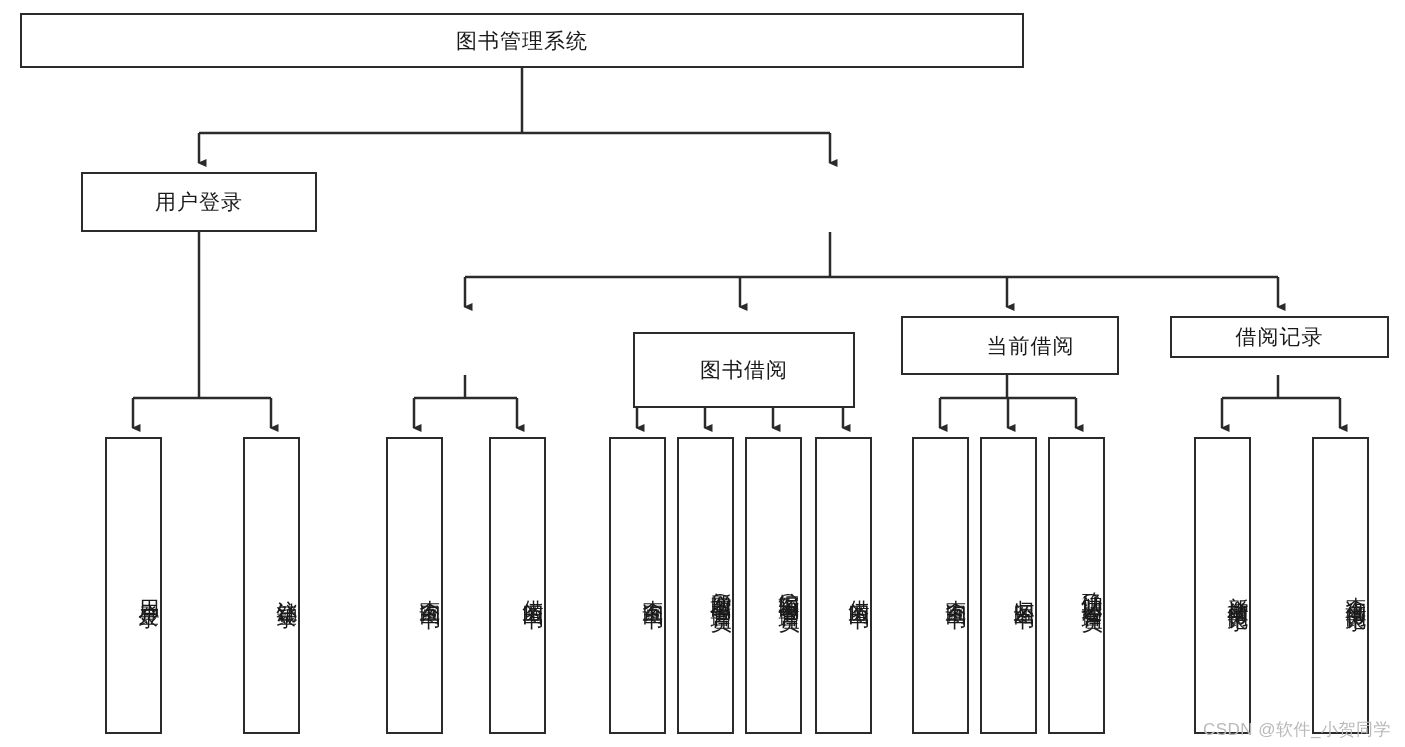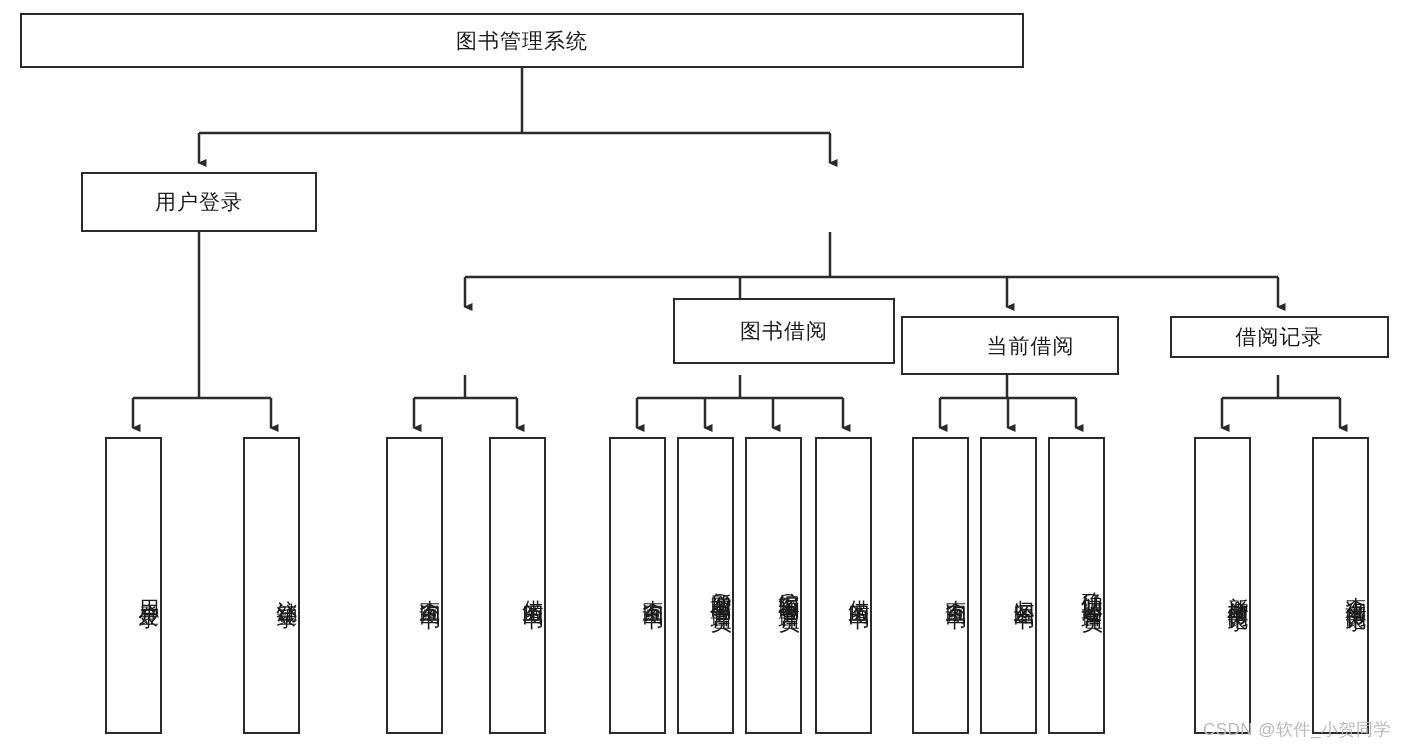--- a/index.html
+++ b/index.html
@@ -115,21 +115,21 @@
   </svg>
 
   <div class="node horiz" style="left:20px;top:13px;width:1004px;height:55px;">
     <span>图书管理系统</span>
   </div>
 
   <div class="node horiz" style="left:81px;top:172px;width:236px;height:60px;">
     <span>用户登录</span>
   </div>
 
-  <div class="node horiz" style="left:633px;top:298px;width:222px;height:66px;margin-left:40px;">
+  <div class="node horiz" style="left:633px;top:332px;width:222px;height:76px;">
     <span>图书借阅</span>
   </div>
   <div class="node horiz" style="left:901px;top:316px;width:218px;height:59px;padding-left:41px;">
     <span>当前借阅</span>
   </div>
   <div class="node horiz" style="left:1170px;top:316px;width:219px;height:42px;">
     <span>借阅记录</span>
   </div>
 
   <div class="node vert" style="left:105px;top:437px;width:57px;height:297px;">

